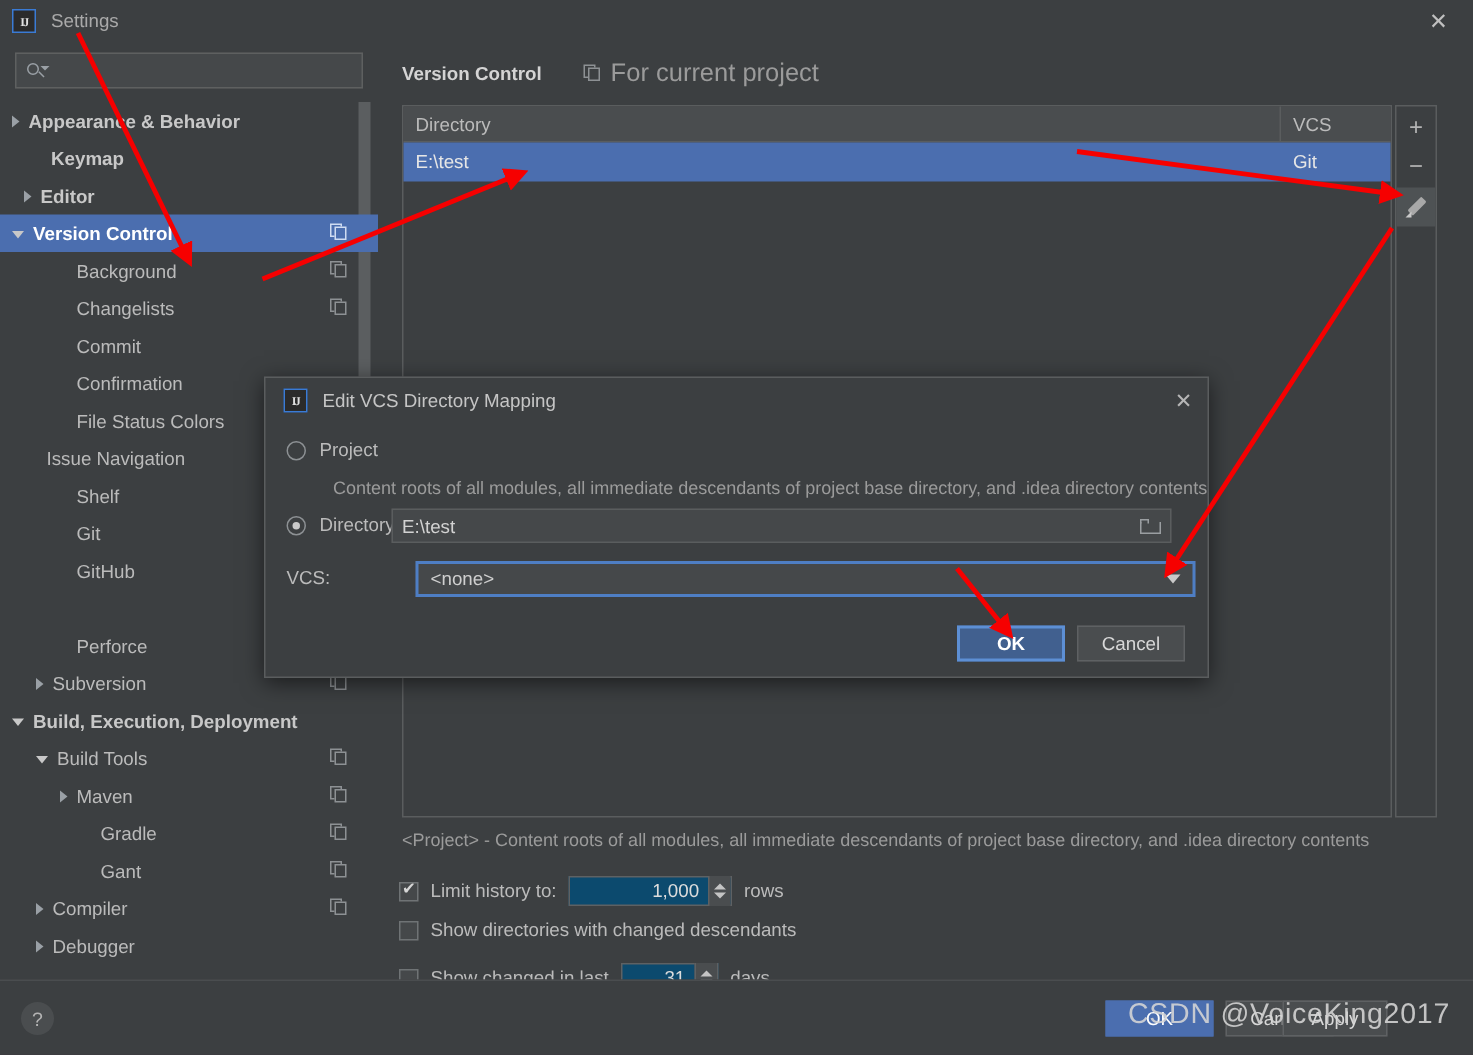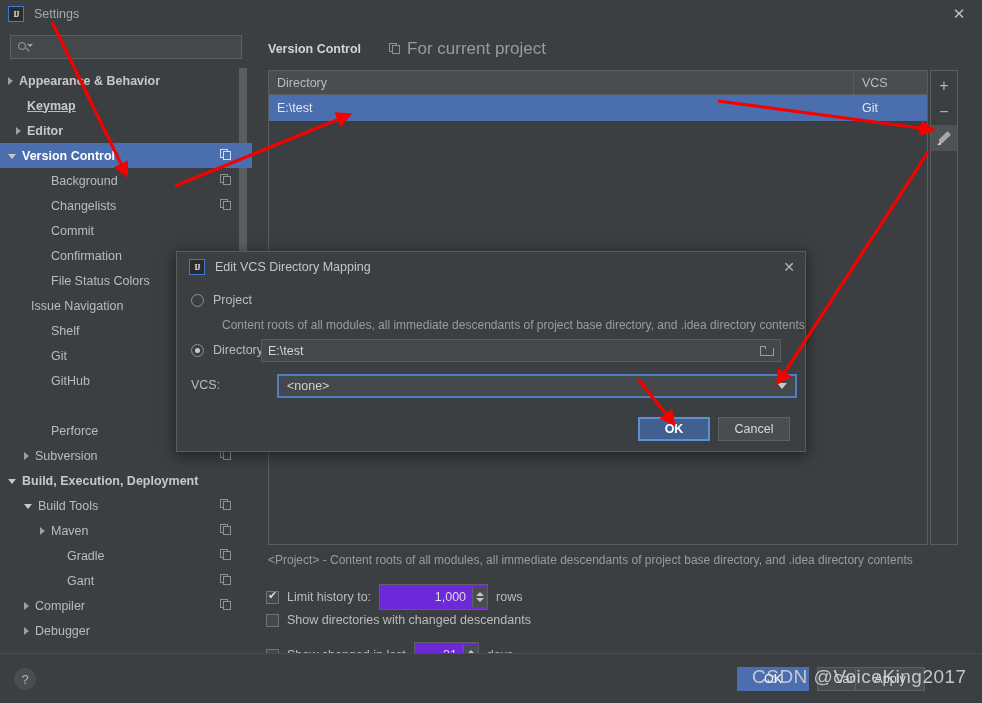--- a/index.html
+++ b/index.html
@@ -175,22 +175,22 @@
   }
   .cbx {
     width: 13px; height: 13px; border: 1px solid #6f7375; background: #45484a;
     margin-right: 8px; position: relative; cursor: pointer; flex: 0 0 auto;
   }
   .cbx.checked::after {
     content: "✔"; position: absolute; left: 1px; top: -3px;
     font-size: 11px; color: #d6d6d6;
   }
   .spinner {
-    display: flex; align-items: center; height: 26px;
-    border: 1px solid #5e6163; background: #6d28d9; margin: 0 8px;
+    display: flex; align-items: center; height: 20px;
+    border: 1px solid #5e6163; background: #0c4a6e; margin: 0 8px;
   }
   .spinner .val {
     text-align: right; padding: 0 6px; font-size: 12.5px; color: #dcdcdc;
     background: transparent; border: 0; outline: 0;
     font-family: "Liberation Sans", sans-serif;
   }
   .spinner .arrows {
     width: 15px; height: 20px; border-left: 1px solid #5e6163;
     display: flex; flex-direction: column; align-items: center;
     justify-content: center; cursor: pointer; background: #4a4d4f;
@@ -335,21 +335,21 @@
         </span>
         <input class="search-input" value="" placeholder="" style="">
       </div>
     </div>
     <div class="tree" id="tree">
       <div class="tree-scroll-thumb"></div>
     <div class="row bold" style="padding-left: 8px;">
           <span class="arrow"></span>
           <span class="lbl">Appearance &amp; Behavior</span>
         </div>
-        <div class="row bold" style="padding-left: 16px; text-decoration: underline;">
+        <div class="row bold" style="padding-left: 23px;">
           <span class="arrow hidden"></span>
           <span class="lbl">Keymap</span>
         </div>
         <div class="row bold" style="padding-left: 16px; text-align: center;">
           <span class="arrow"></span>
           <span class="lbl">Editor</span>
         </div>
         <div class="row selected bold" style="padding-left: 8px;">
           <span class="arrow down"></span>
           <span class="lbl">Version Control</span>

